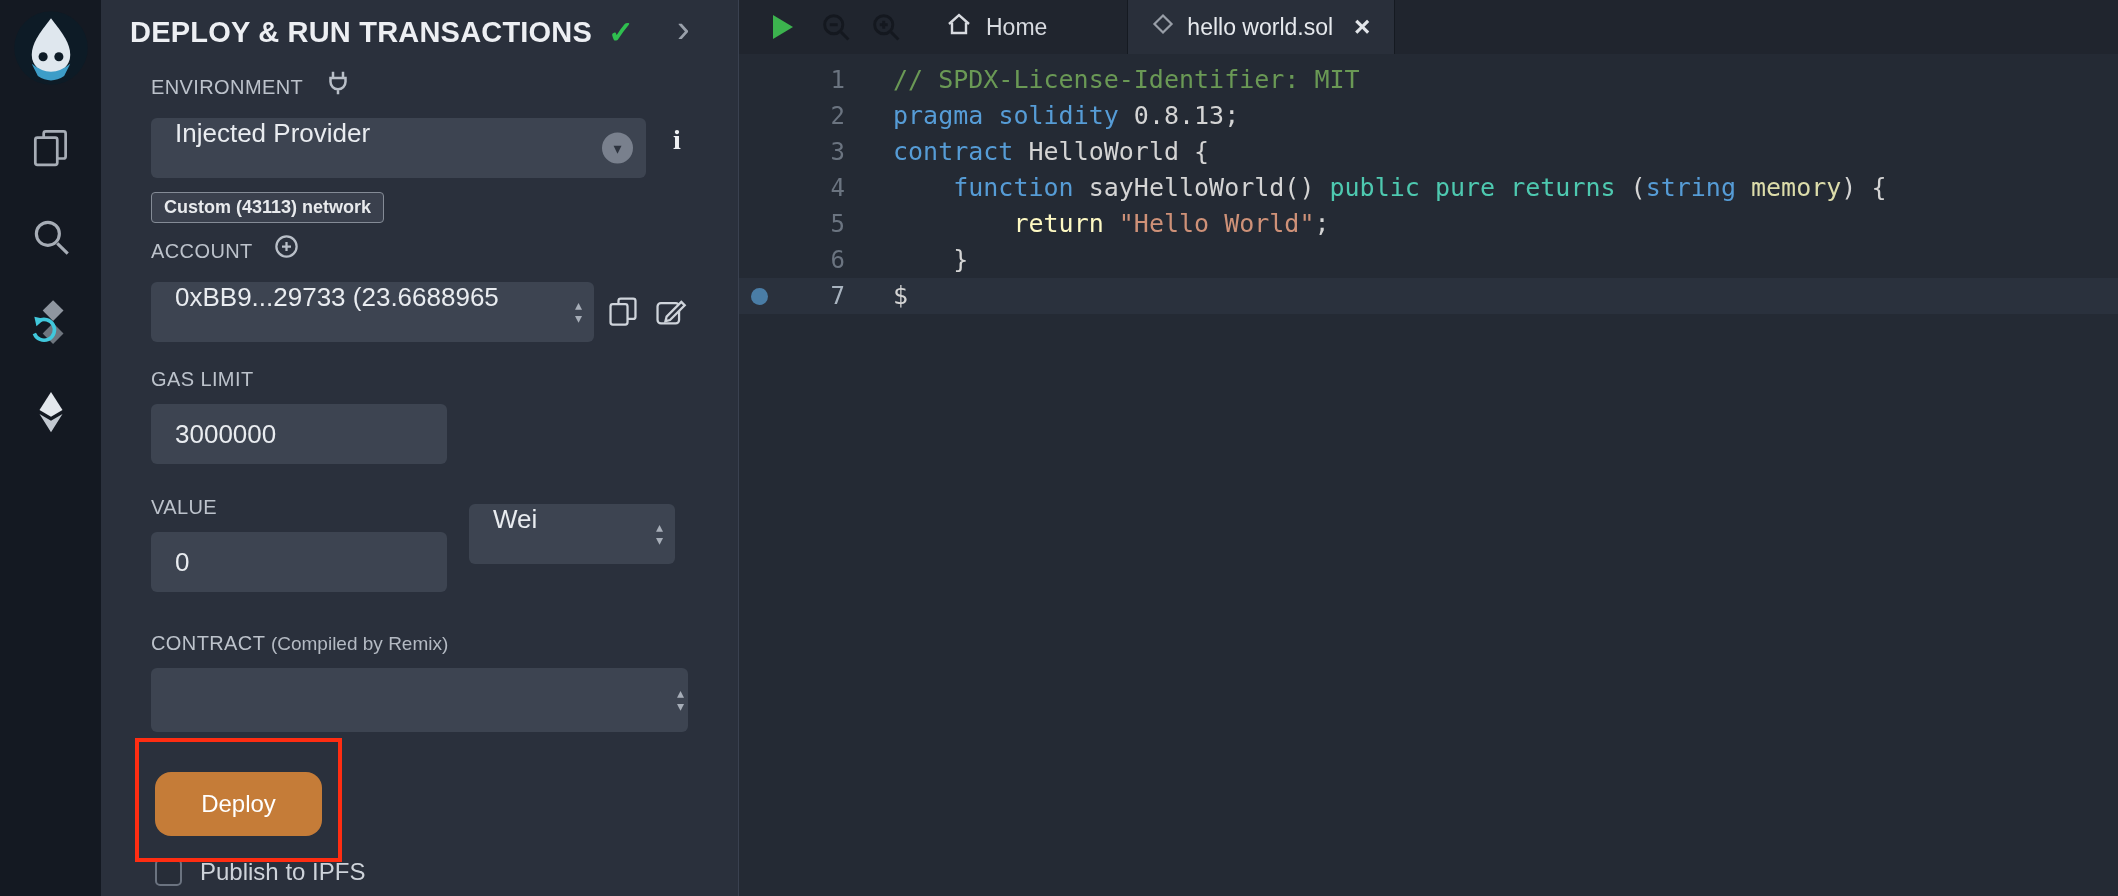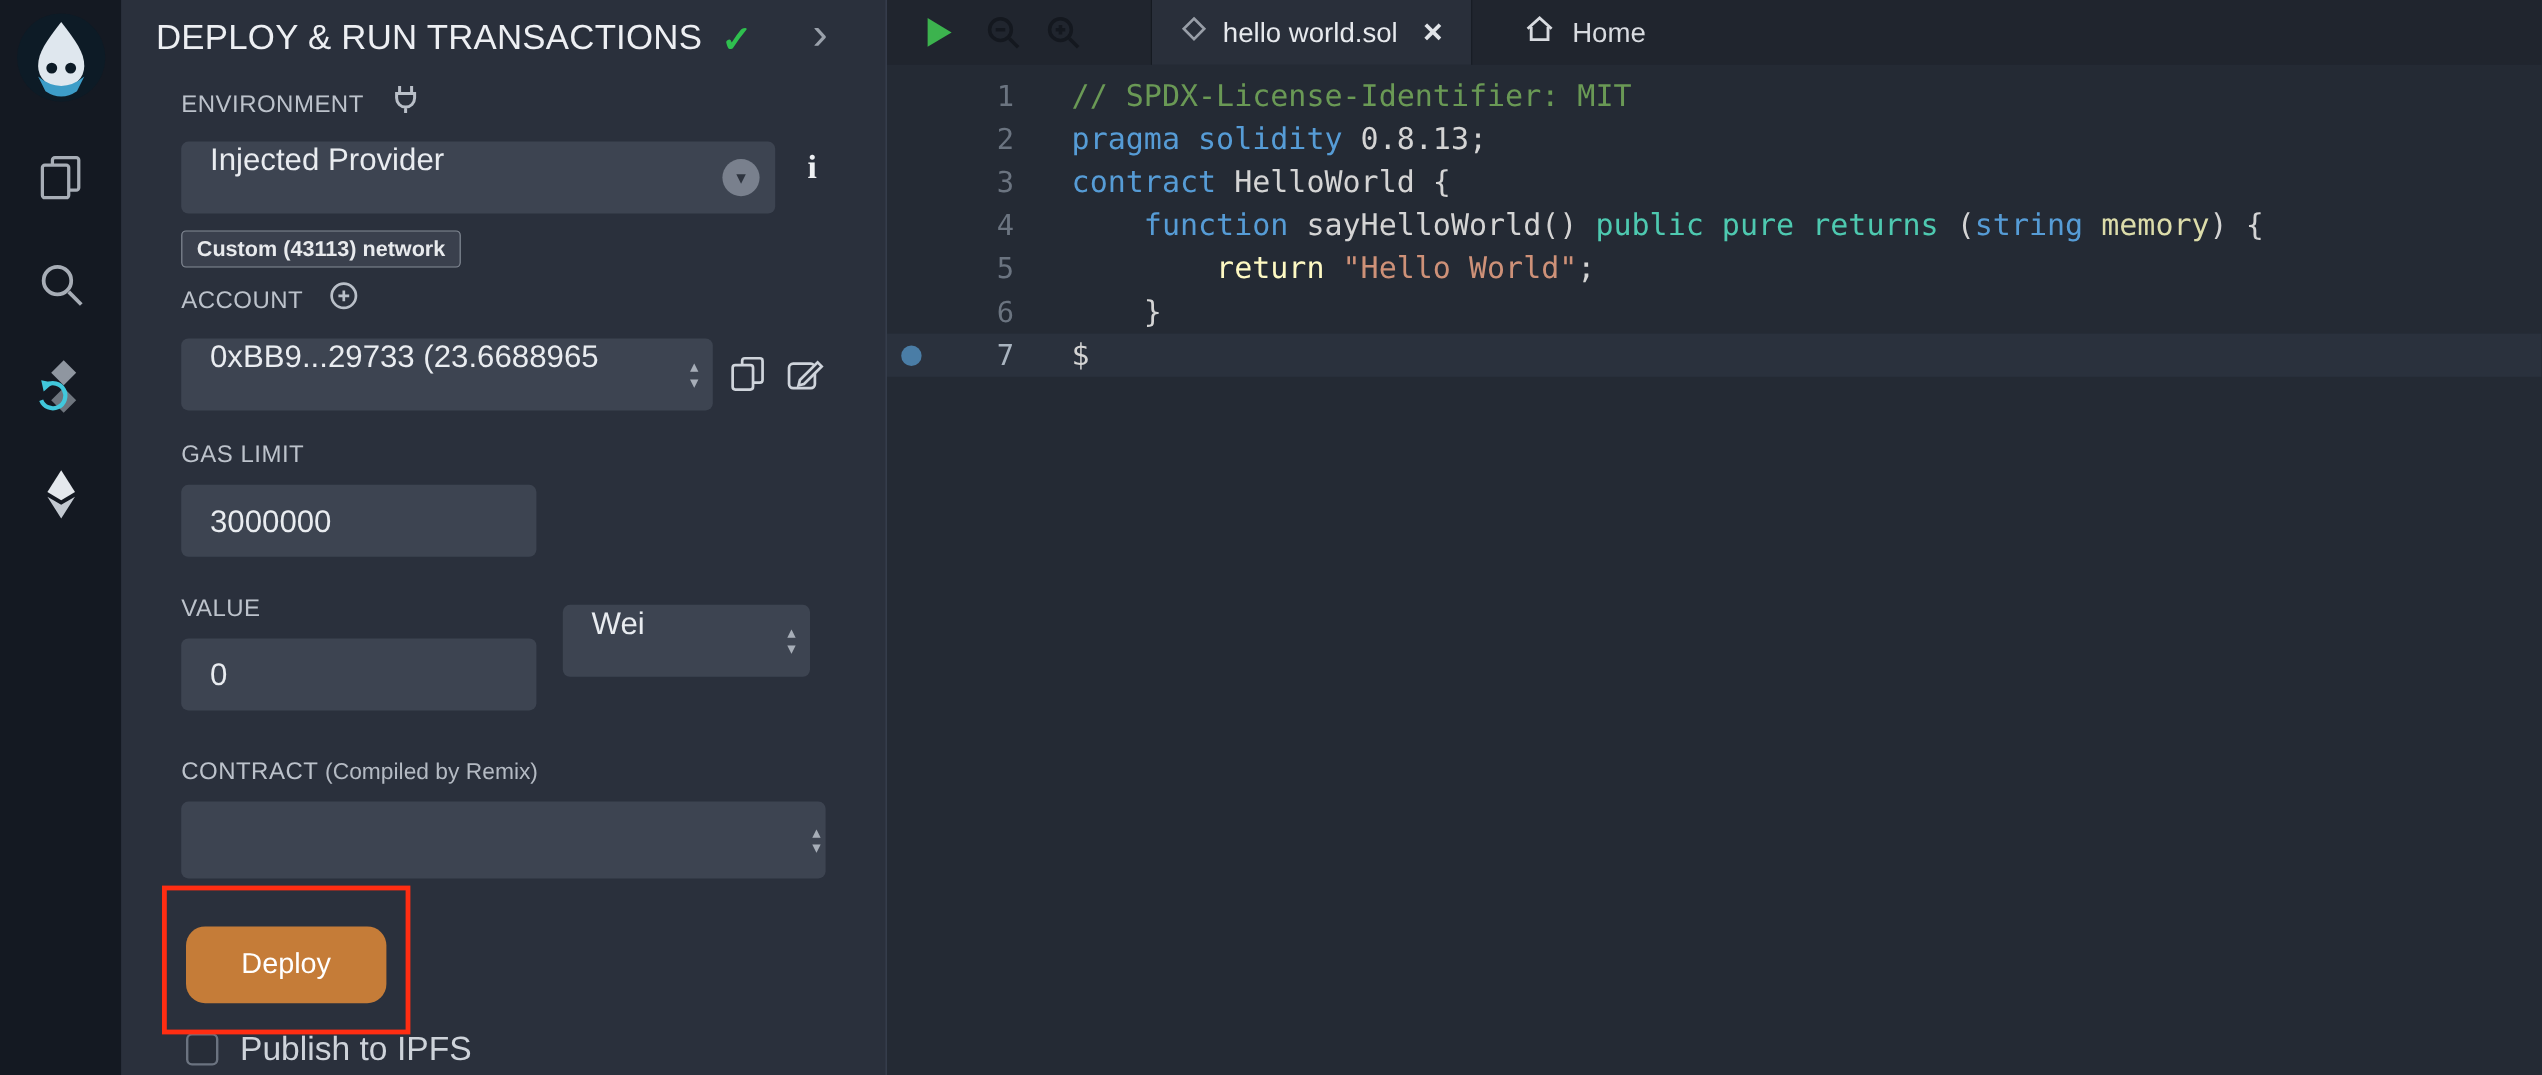--- a/index.html
+++ b/index.html
@@ -8,37 +8,37 @@
 
   
   .activity-bar{width:101px;height:100%;background:#141922;display:flex;flex-direction:column;align-items:center;flex:none}
   .logo{margin-top:6px;width:84px;height:84px}
   .abar-btn{width:54px;height:54px;display:flex;align-items:center;justify-content:center;cursor:pointer}
   .ab-files{margin-top:30px}.ab-search{margin-top:36px}.ab-compiler{margin-top:30px}.ab-deploy{margin-top:37px}
 
   
   .panel{width:638px;height:100%;background:#2a303c;position:relative;flex:none;border-right:1px solid #3a4150}
   .title-row{position:absolute;left:29px;top:14px;display:flex;align-items:center;gap:16px}
-  .panel-title{font-size:29px;font-weight:400;color:#edeff3;letter-spacing:.2px}
+  .panel-title{font-size:29px;font-weight:700;color:#edeff3;letter-spacing:.2px}
   .check{color:#2fbf4f;font-size:31px;font-weight:700}
   .chev{position:absolute;left:576px;top:8px;font-size:38px;color:#9aa1ab;cursor:pointer}
   .sec-label{position:absolute;font-size:20px;color:#bcc2cb;letter-spacing:.4px}
   .sub-label{font-size:19px;color:#b4bac3;letter-spacing:0;text-transform:none;font-weight:400}
   .field{position:absolute;background:#3d4451;border-radius:6px;color:#e9ecf0;font-size:26px;display:flex;padding-left:24px;overflow:hidden;white-space:nowrap;cursor:pointer}
   input.field{border:none;outline:none;font-family:"Liberation Sans",sans-serif}
   .stepper{position:absolute;right:12px;top:50%;transform:translateY(-50%);display:flex;flex-direction:column;font-size:14px;line-height:13px;color:#a7aeb8}
   .env-circ{position:absolute;right:13px;top:50%;transform:translateY(-50%);width:31px;height:31px;border-radius:50%;background:#79808d;color:#2e343f;display:flex;align-items:center;justify-content:center;font-size:16px}
   .info-i{position:absolute;left:572px;top:124px;color:#eef0f3;font-size:28px;font-weight:700;font-family:"Liberation Serif",serif}
   .badge{position:absolute;left:50px;top:192px;background:#3a404d;border:1px solid #848b96;border-radius:4px;color:#e8eaed;font-size:18px;font-weight:700;padding:4px 12px}
   .icon-abs{position:absolute}
   .deploy-btn{position:absolute;left:54px;top:772px;width:167px;height:64px;background:#c57c38;border:none;border-radius:16px;color:#ffffff;font-size:24px;font-family:"Liberation Sans",sans-serif;cursor:pointer}
   .red-rect{position:absolute;left:34px;top:738px;width:207px;height:124px;border:4px solid #ff2d12;z-index:5;pointer-events:none}
   .publish-row{position:absolute;left:54px;top:858px;display:flex;align-items:center;gap:18px}
   .checkbox{width:27px;height:27px;border:2px solid #6b7380;background:#272d38;border-radius:5px;cursor:pointer;flex:none}
-  .publish-label{font-size:28px;color:#ced3da}
+  .publish-label{font-size:24px;color:#ced3da}
 
   
   .editor{flex:1;display:flex;flex-direction:column;background:#242a34;min-width:0}
   .tabbar{height:54px;background:#20252e;display:flex;align-items:center;flex:none}
   .tb-btn{display:flex;align-items:center;justify-content:center;cursor:pointer}
   .play{margin-left:26px}
   .zoom-out{margin-left:22px}
   .zoom-in{margin-left:16px}
   .tab{display:flex;align-items:center;height:100%;cursor:pointer;font-size:23px;color:#d8dbe0}
   .tab-home{gap:13px;padding:0 24px;margin-left:18px}
@@ -200,38 +200,38 @@
         </svg>
       </span>
       <span class="tb-btn zoom-in">
         <svg viewBox="0 0 30 30" width="34" height="34" fill="none" stroke="#14181f" stroke-width="2.6">
           <circle cx="13" cy="13" r="8"></circle>
             <line x1="19.5" y1="19.5" x2="26" y2="26"></line>
             <line x1="9.5" y1="13" x2="16.5" y2="13"></line>
             <line x1="13" y1="9.5" x2="13" y2="16.5"></line>
         </svg>
       </span>
-      <div class="tab tab-active">
-        <span>
-          <svg viewBox="0 0 18 18" width="22" height="22" fill="none" stroke="#989ea7" stroke-width="1.8">
-            <polygon points="9,2 16,9 9,16 2,9"></polygon>
-          </svg>
-        </span>
-        <span>hello world.sol</span>
-        <span class="tab-close">×</span>
-      </div>
       <div class="tab tab-home">
         <span>
           <svg viewBox="0 0 28 28" width="28" height="28" fill="none" stroke="#d8dbe0" stroke-width="2.4">
             <path d="M4 14 L14 5 24 14"></path>
               <path d="M7 12.5 V23 H21 V12.5"></path>
           </svg>
         </span>
         <span>Home</span>
       </div>
+      <div class="tab tab-active">
+        <span>
+          <svg viewBox="0 0 18 18" width="22" height="22" fill="none" stroke="#989ea7" stroke-width="1.8">
+            <polygon points="9,2 16,9 9,16 2,9"></polygon>
+          </svg>
+        </span>
+        <span>hello world.sol</span>
+        <span class="tab-close">×</span>
+      </div>
     </div>
     <div class="code-wrap">
         <div class="code-line">
           <span class="bp"></span>
           <span class="ln">1</span>
           <span class="code-text"><span class="tok-comment">// SPDX-License-Identifier: MIT</span></span>
         </div>
         <div class="code-line">
           <span class="bp"></span>
           <span class="ln">2</span>

